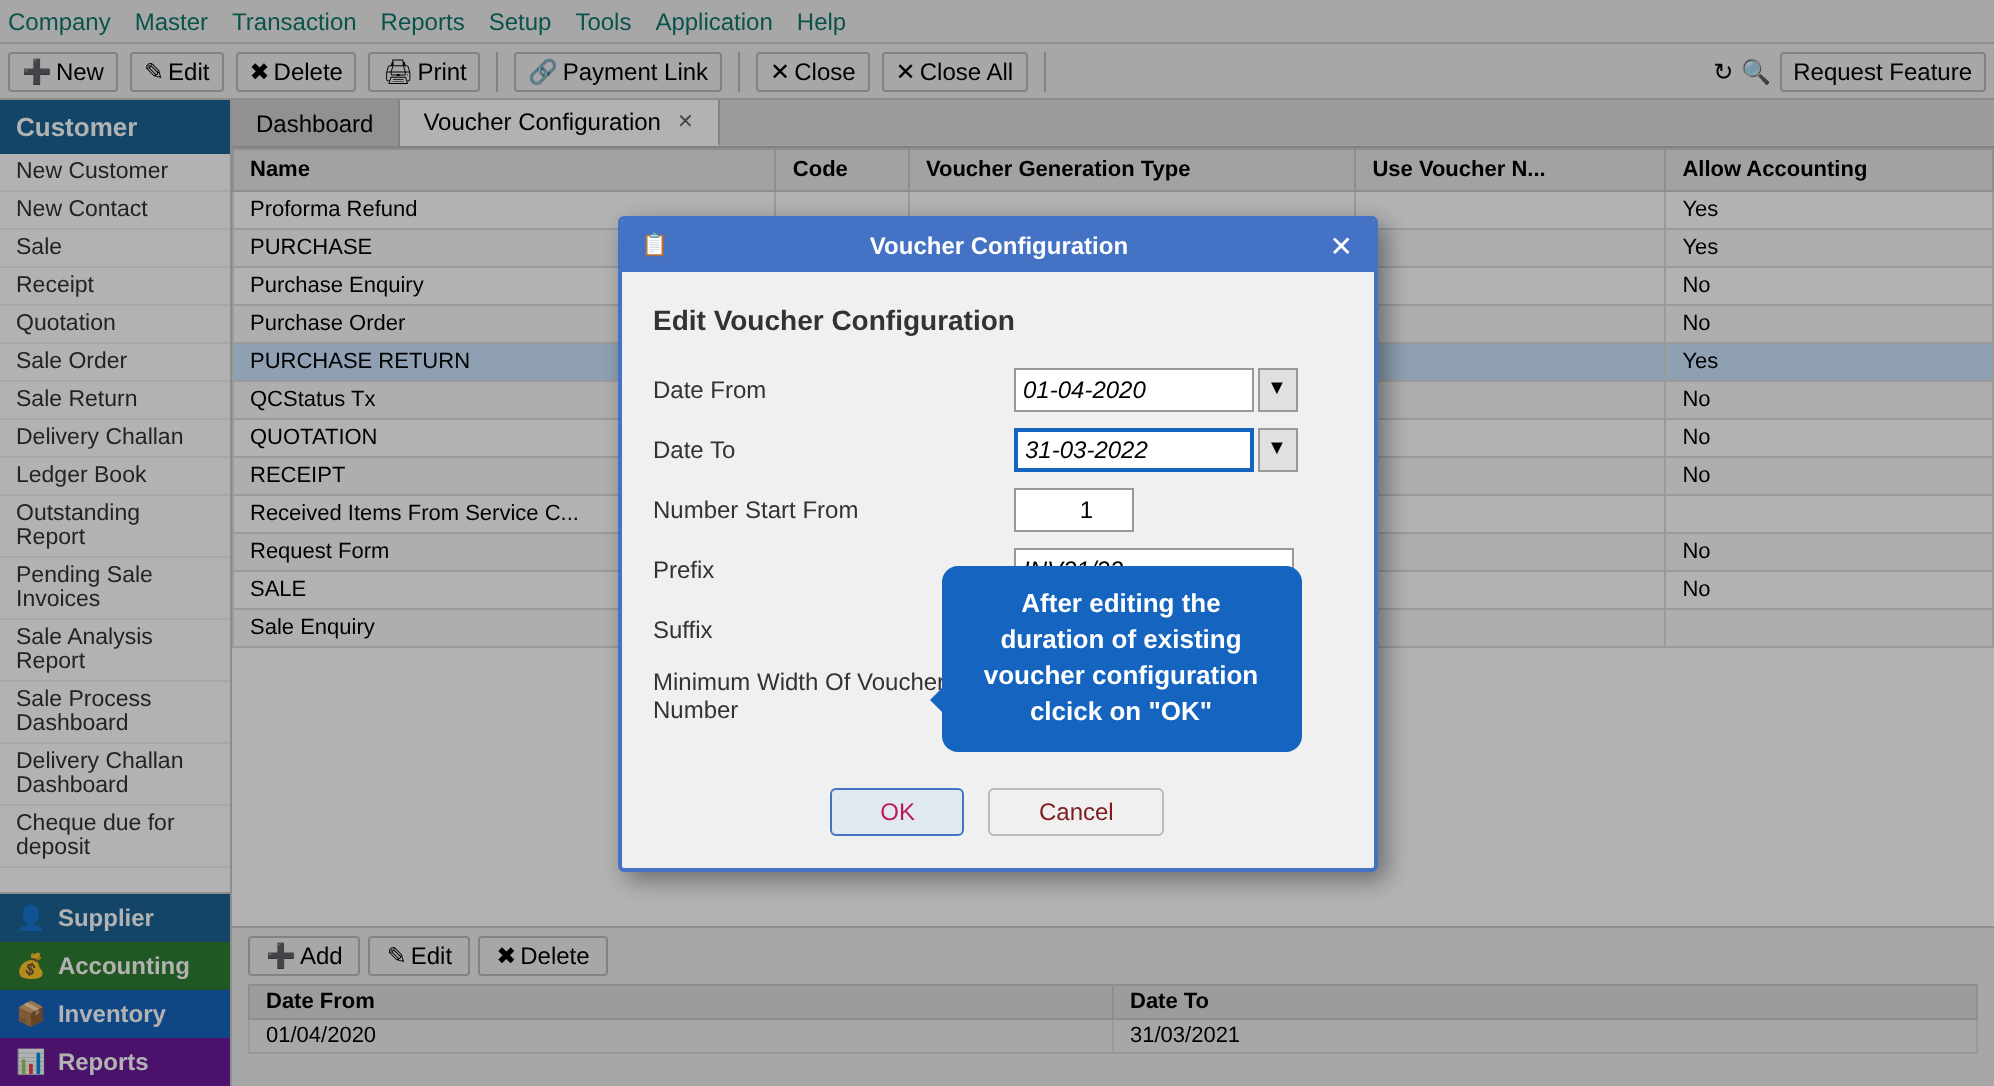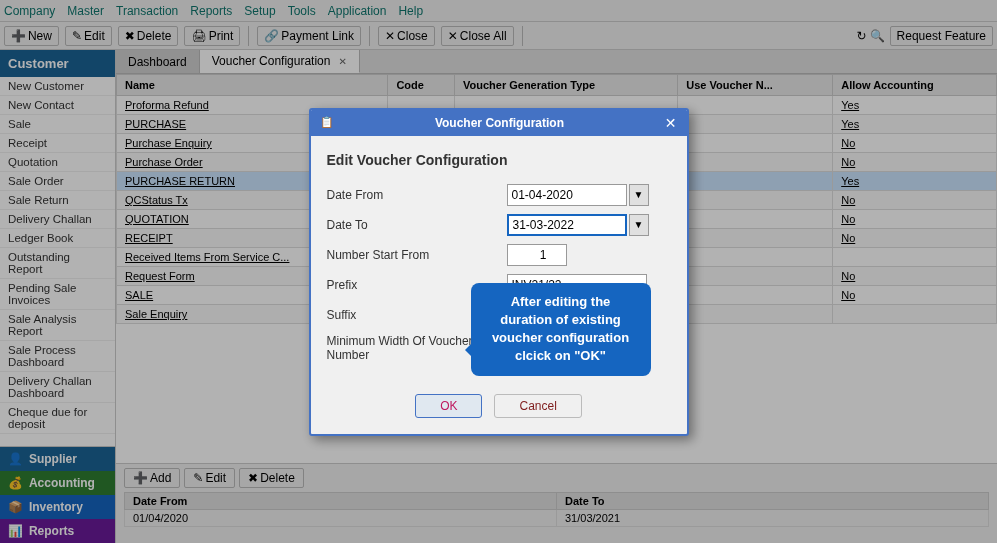--- a/index.html
+++ b/index.html
@@ -38,21 +38,21 @@
     .tabs { display: flex; background: #e0e0e0; border-bottom: 1px solid #bbb; height: 24px; }
     .tab { padding: 4px 12px; cursor: pointer; border-right: 1px solid #bbb; font-size: 12px; display: flex; align-items: center; gap: 4px; }
     .tab.active { background: #fff; border-bottom: 1px solid #fff; font-weight: normal; }
     .tab:not(.active) { background: #d0d0d0; }
     .tab-close { font-size: 10px; cursor: pointer; margin-left: 4px; color: #666; }
 
     
     .table-area { flex: 1; overflow: auto; background: #fff; }
     .data-table { width: 100%; border-collapse: collapse; }
     .data-table th { background: #e8e8e8; border: 1px solid #ccc; padding: 4px 8px; text-align: left; font-weight: bold; font-size: 11px; position: sticky; top: 0; }
-    .data-table td { border: 1px solid #ddd; padding: 3px 8px; font-size: 11px; text-decoration: underline; }
+    .data-table td { border: 1px solid #ddd; padding: 3px 8px; font-size: 11px; }
     .data-table tr:nth-child(even) { background: #f9f9f9; }
     .data-table tr.selected { background: #cce5ff; }
 
     
     .bottom-panel { background: #f0f0f0; border-top: 1px solid #ccc; padding: 4px 8px; height: 80px; overflow: hidden; }
     .bottom-toolbar { display: flex; gap: 4px; margin-bottom: 4px; }
     .bottom-btn { display: flex; align-items: center; gap: 2px; padding: 2px 8px; background: #f0f0f0; border: 1px solid #bbb; cursor: pointer; font-size: 11px; border-radius: 2px; }
     .bottom-table { width: 100%; border-collapse: collapse; }
     .bottom-table th { background: #e0e0e0; border: 1px solid #ccc; padding: 2px 8px; font-size: 11px; text-align: left; }
     .bottom-table td { border: 1px solid #ddd; padding: 2px 8px; font-size: 11px; }
@@ -60,21 +60,21 @@
     
     .modal-overlay { position: fixed; top: 0; left: 0; width: 100%; height: 100%; background: rgba(0,0,0,0.3); display: flex; align-items: center; justify-content: center; z-index: 100; }
     .modal { background: #f0f0f0; border: 2px solid #4472c4; border-radius: 3px; width: 380px; box-shadow: 4px 4px 12px rgba(0,0,0,0.4); position: relative; }
     .modal-titlebar { background: #4472c4; color: #fff; padding: 5px 10px; display: flex; align-items: center; justify-content: space-between; font-size: 13px; font-weight: bold; border-radius: 1px 1px 0 0; }
     .modal-close { cursor: pointer; font-size: 14px; color: #fff; background: none; border: none; }
     .modal-body { padding: 16px; }
     .modal-title { font-size: 14px; font-weight: bold; margin-bottom: 16px; color: #333; }
     .form-row { display: flex; align-items: center; margin-bottom: 8px; }
     .form-label { width: 180px; font-size: 12px; color: #333; flex-shrink: 0; }
     .form-input { flex: 1; display: flex; align-items: center; gap: 2px; }
-    .form-input input[type="text"] { width: 120px; height: 22px; border: 1px solid #999; padding: 0 4px; font-size: 12px; background: #fff; }
+    .form-input input[type="text"] { width: 120px; height: 22px; border: 1px solid #999; padding: 0 4px; font-size: 12px; background: #fff; font-style: italic; }
     .form-input input[type="text"].highlight { border: 2px solid #1565c0; background: #fff; }
     .form-input input[type="number"] { width: 60px; height: 22px; border: 1px solid #999; padding: 0 4px; font-size: 12px; text-align: right; background: #fff; }
     .date-picker-btn { width: 20px; height: 22px; background: #e0e0e0; border: 1px solid #999; cursor: pointer; display: flex; align-items: center; justify-content: center; font-size: 10px; }
     .modal-actions { display: flex; justify-content: center; gap: 12px; padding: 8px 16px 16px; }
     .modal-btn { padding: 4px 24px; font-size: 12px; cursor: pointer; border-radius: 3px; }
     .modal-btn.ok { background: #e0e8f0; border: 1px solid #4472c4; color: #be185d; font-weight: normal; }
     .modal-btn.cancel { background: #f0f0f0; border: 1px solid #bbb; color: #7f1d1d; }
 
     
     .tooltip-bubble { position: absolute; right: 38px; bottom: 60px; background: #1565c0; color: #fff; padding: 10px 14px; border-radius: 8px; font-size: 13px; font-weight: bold; max-width: 180px; text-align: center; line-height: 1.4; }

